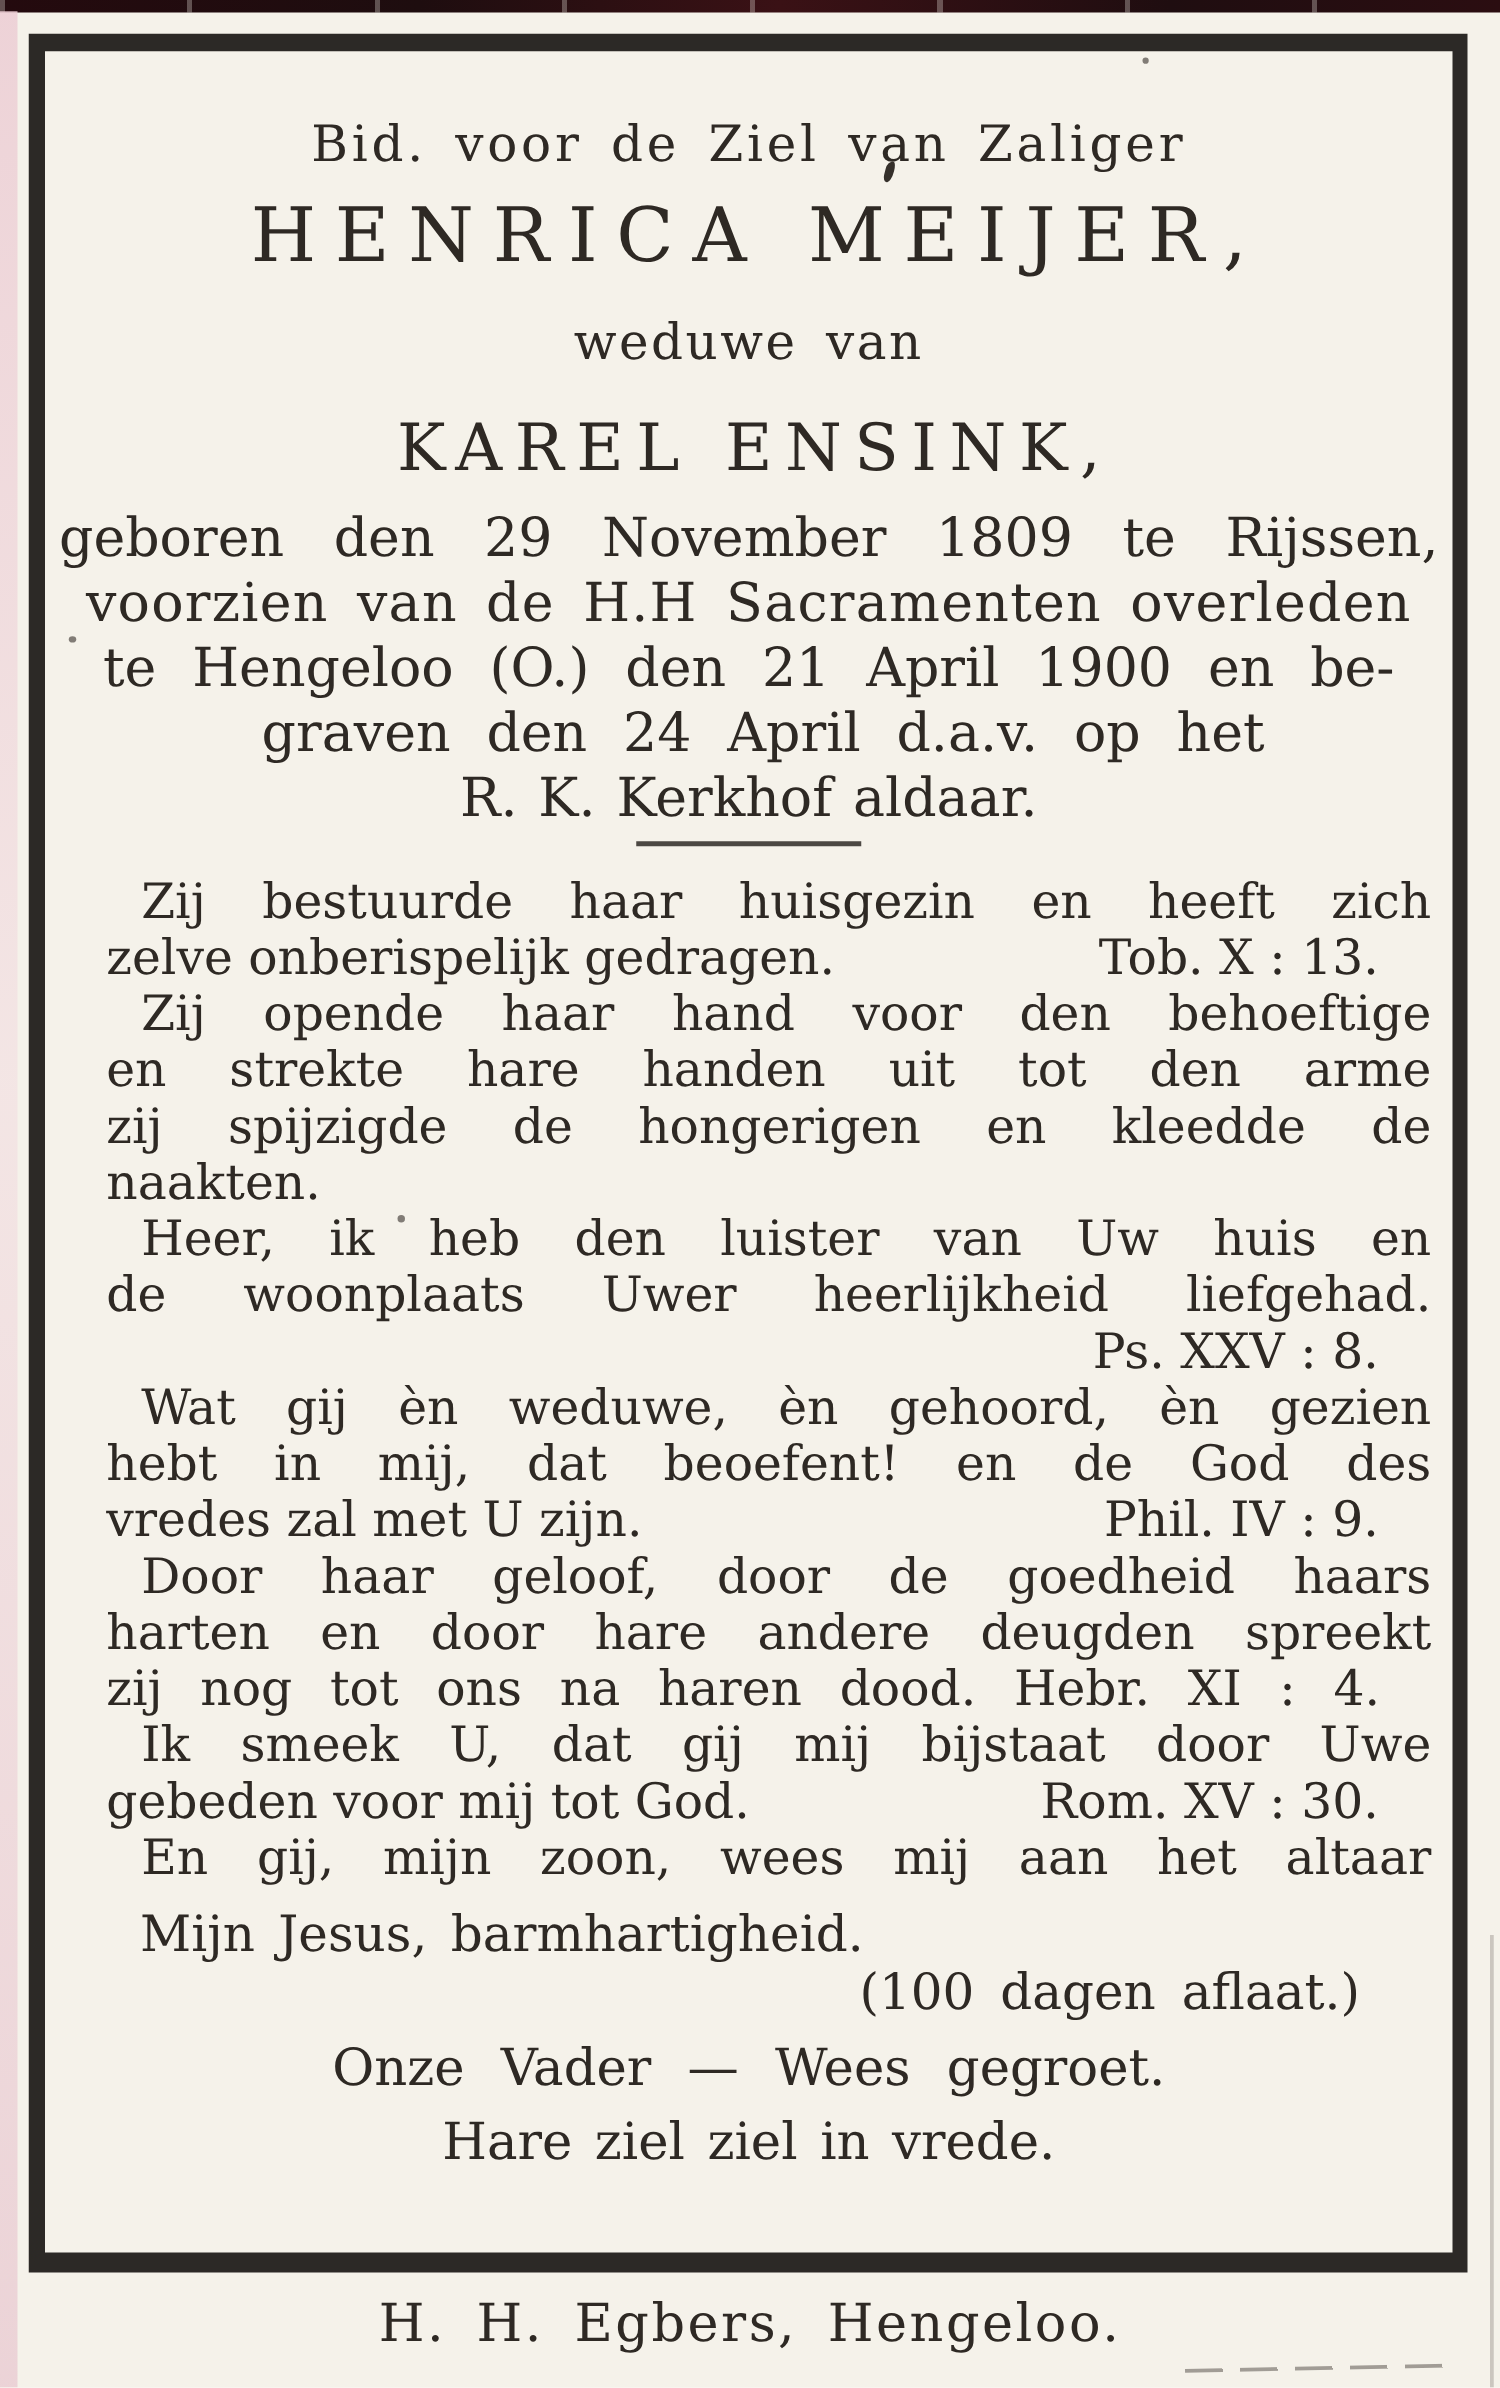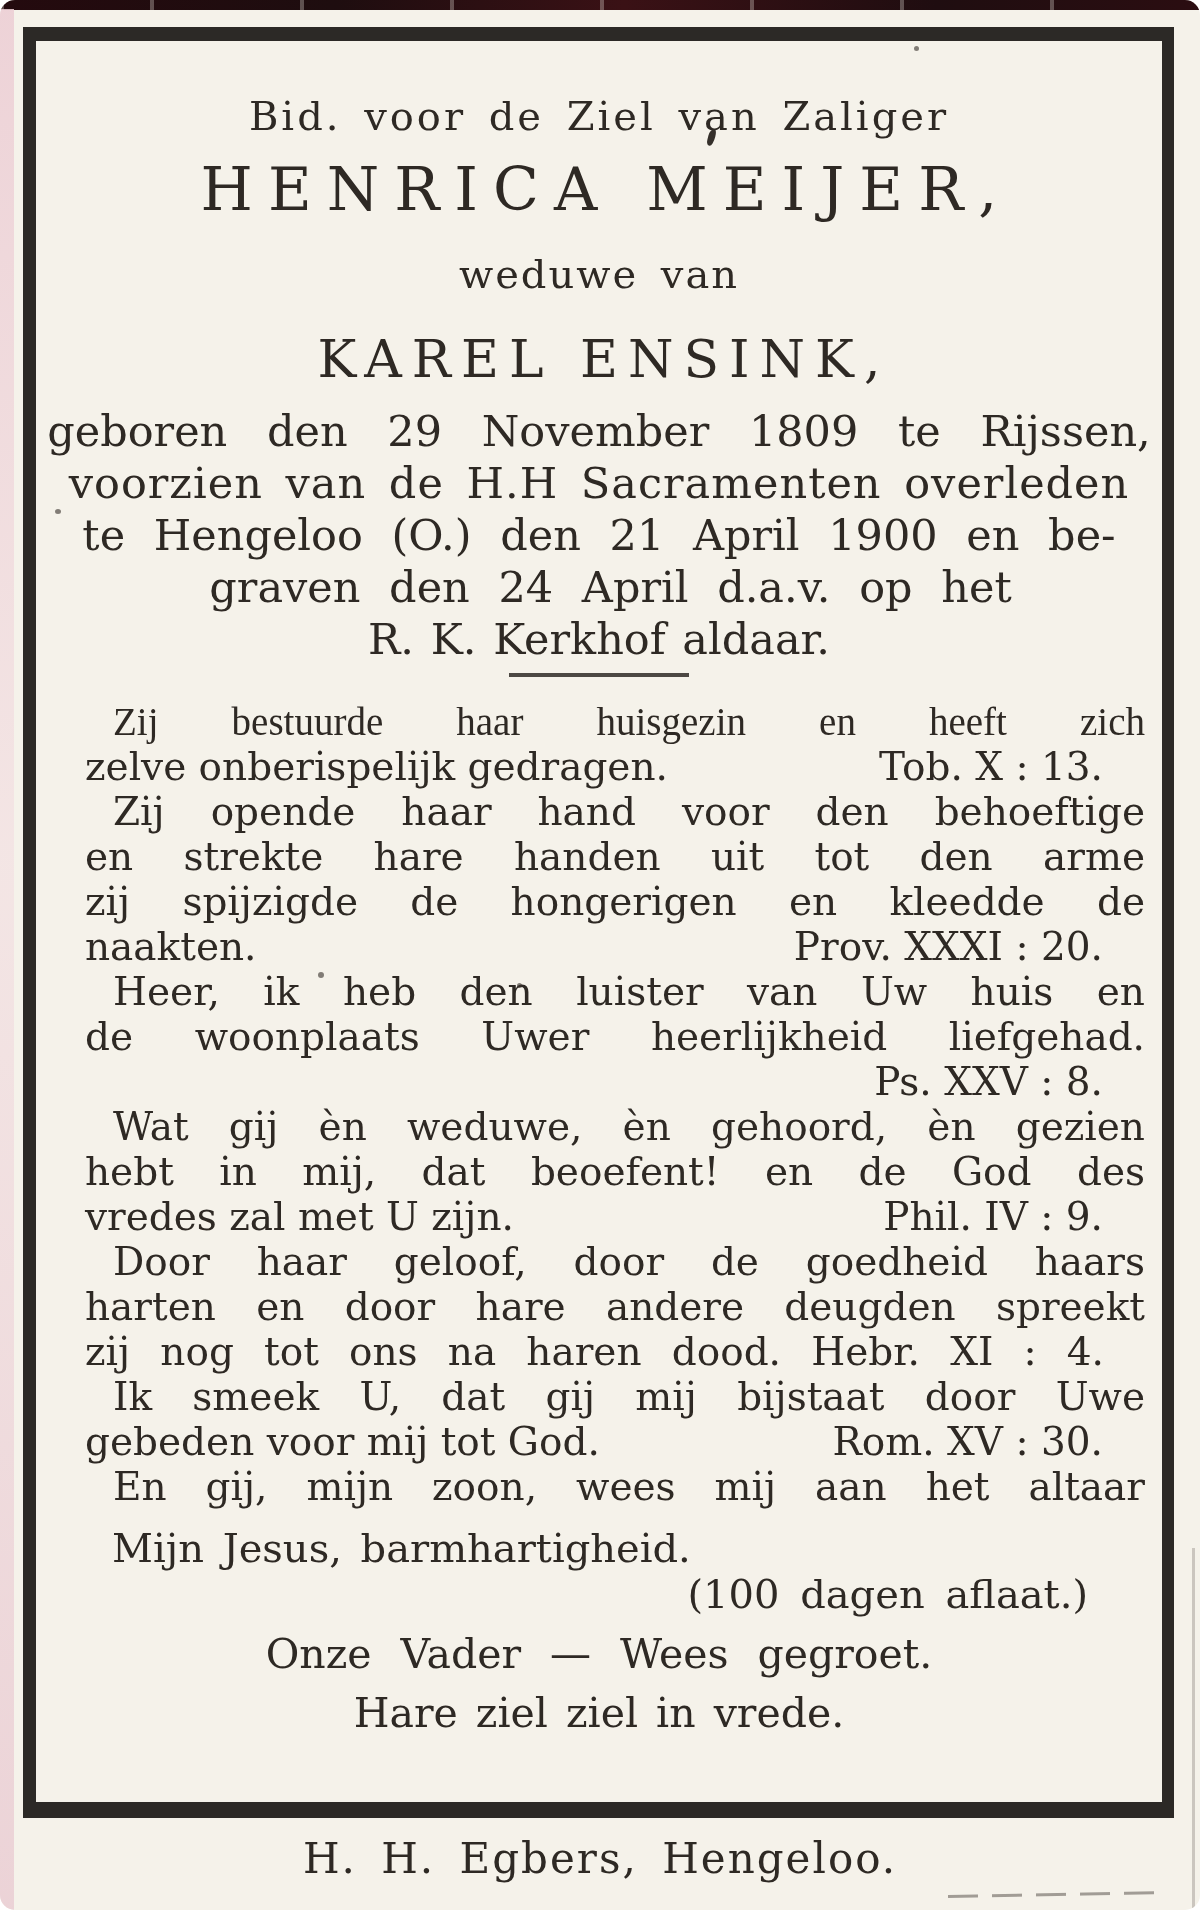--- a/index.html
+++ b/index.html
@@ -4,21 +4,20 @@
 <style>
   html, body { margin: 0; padding: 0; }
   .page {
     position: relative;
     width: 1200px;
     height: 1910px;
     overflow: hidden;
     background: var(--paper, #f5f2ea);
     color: var(--ink, #2e2924);
     font-family: "DejaVu Serif", "Liberation Serif", serif;
-    border-radius: 15px;
   }
 
   
   .scan-top-edge {
     position: absolute; left: 0; top: 0; width: 1200px; height: 10px;
     background:
       repeating-linear-gradient(90deg, rgba(245,242,234,0.30) 0 4px, rgba(0,0,0,0) 4px 150px),
       linear-gradient(90deg, #240a0e, #1e0d0f 28%, #3a1115 52%, #1f0d10 78%, #2b0d11);
   }
   .scan-left-edge {
@@ -66,21 +65,21 @@
   .lede        { font-size: 43px; line-height: 52px; text-align: center; }
   .lede-wide   { margin-top: 14px; word-spacing: 26px; }
   .lede-tight  { word-spacing: 8px; letter-spacing: 1px; }
   .lede-mid    { word-spacing: 15px; }
   .lede-center { word-spacing: 15px; padding-left: 23px; }
   .lede-end    { word-spacing: 3px; }
 
   .divider { width: 180px; height: 4px; margin: 8px auto 0; background: #4c4843; }
 
   .body-line { font-size: 39px; line-height: 45px; padding-left: 49px; padding-right: 17px; }
-  .divider + .body-line { margin-top: 22px; font-family: Liberation Serif, serif; }
+  .divider + .body-line { margin-top: 22px; }
   .p-first { text-indent: 28px; }
   .p-first, .p-line { text-align: justify; text-align-last: justify; }
   .p-inline-ref { text-align: justify; text-align-last: justify; padding-right: 58px; }
   .p-split { display: flex; justify-content: space-between; align-items: center; }
   .p-split .ref { padding-right: 42px; white-space: nowrap; }
 
   .closing-left     { margin-top: 16px; font-size: 40px; line-height: 46px; padding-left: 76px; word-spacing: 6px; }
   .closing-right    { font-size: 40px; line-height: 46px; text-align: right; padding-right: 74px; word-spacing: 8px; }
   .closing-center   { margin-top: 14px; font-size: 41px; line-height: 47px; text-align: center; word-spacing: 16px; }
   .closing-center-2 { margin-top: 12px; font-size: 41px; line-height: 47px; text-align: center; word-spacing: 5px; }
@@ -109,21 +108,21 @@
         <div class="ln lede lede-tight">voorzien van de H.H Sacramenten overleden</div>
         <div class="ln lede lede-mid">te Hengeloo (O.) den 21 April 1900 en be-</div>
         <div class="ln lede lede-center">graven den 24 April d.a.v. op het</div>
         <div class="ln lede lede-end">R. K. Kerkhof aldaar.</div>
         <div class="ln divider"></div>
         <div class="ln body-line p-first">Zij bestuurde haar huisgezin en heeft zich</div>
         <div class="ln body-line p-split"><span>zelve onberispelijk gedragen.</span><span class="ref">Tob. X : 13.</span></div>
         <div class="ln body-line p-first">Zij opende haar hand voor den behoeftige</div>
         <div class="ln body-line p-line">en strekte hare handen uit tot den arme</div>
         <div class="ln body-line p-line">zij spijzigde de hongerigen en kleedde de</div>
-        <div class="ln body-line p-split"><span>naakten.</span><span class="ref">Prov. XXXI : 20.</span></div>
+        <div class="ln body-line p-split"><span>naakten.</span></div>
         <div class="ln body-line p-first">Heer, ik heb den luister van Uw huis en</div>
         <div class="ln body-line p-line">de woonplaats Uwer heerlijkheid liefgehad.</div>
         <div class="ln body-line p-split"><span></span><span class="ref">Ps. XXV : 8.</span></div>
         <div class="ln body-line p-first">Wat gij èn weduwe, èn gehoord, èn gezien</div>
         <div class="ln body-line p-line">hebt in mij, dat beoefent! en de God des</div>
         <div class="ln body-line p-split"><span>vredes zal met U zijn.</span><span class="ref">Phil. IV : 9.</span></div>
         <div class="ln body-line p-first">Door haar geloof, door de goedheid haars</div>
         <div class="ln body-line p-line">harten en door hare andere deugden spreekt</div>
         <div class="ln body-line p-inline-ref">zij nog tot ons na haren dood. Hebr. XI : 4.</div>
         <div class="ln body-line p-first">Ik smeek U, dat gij mij bijstaat door Uwe</div>

